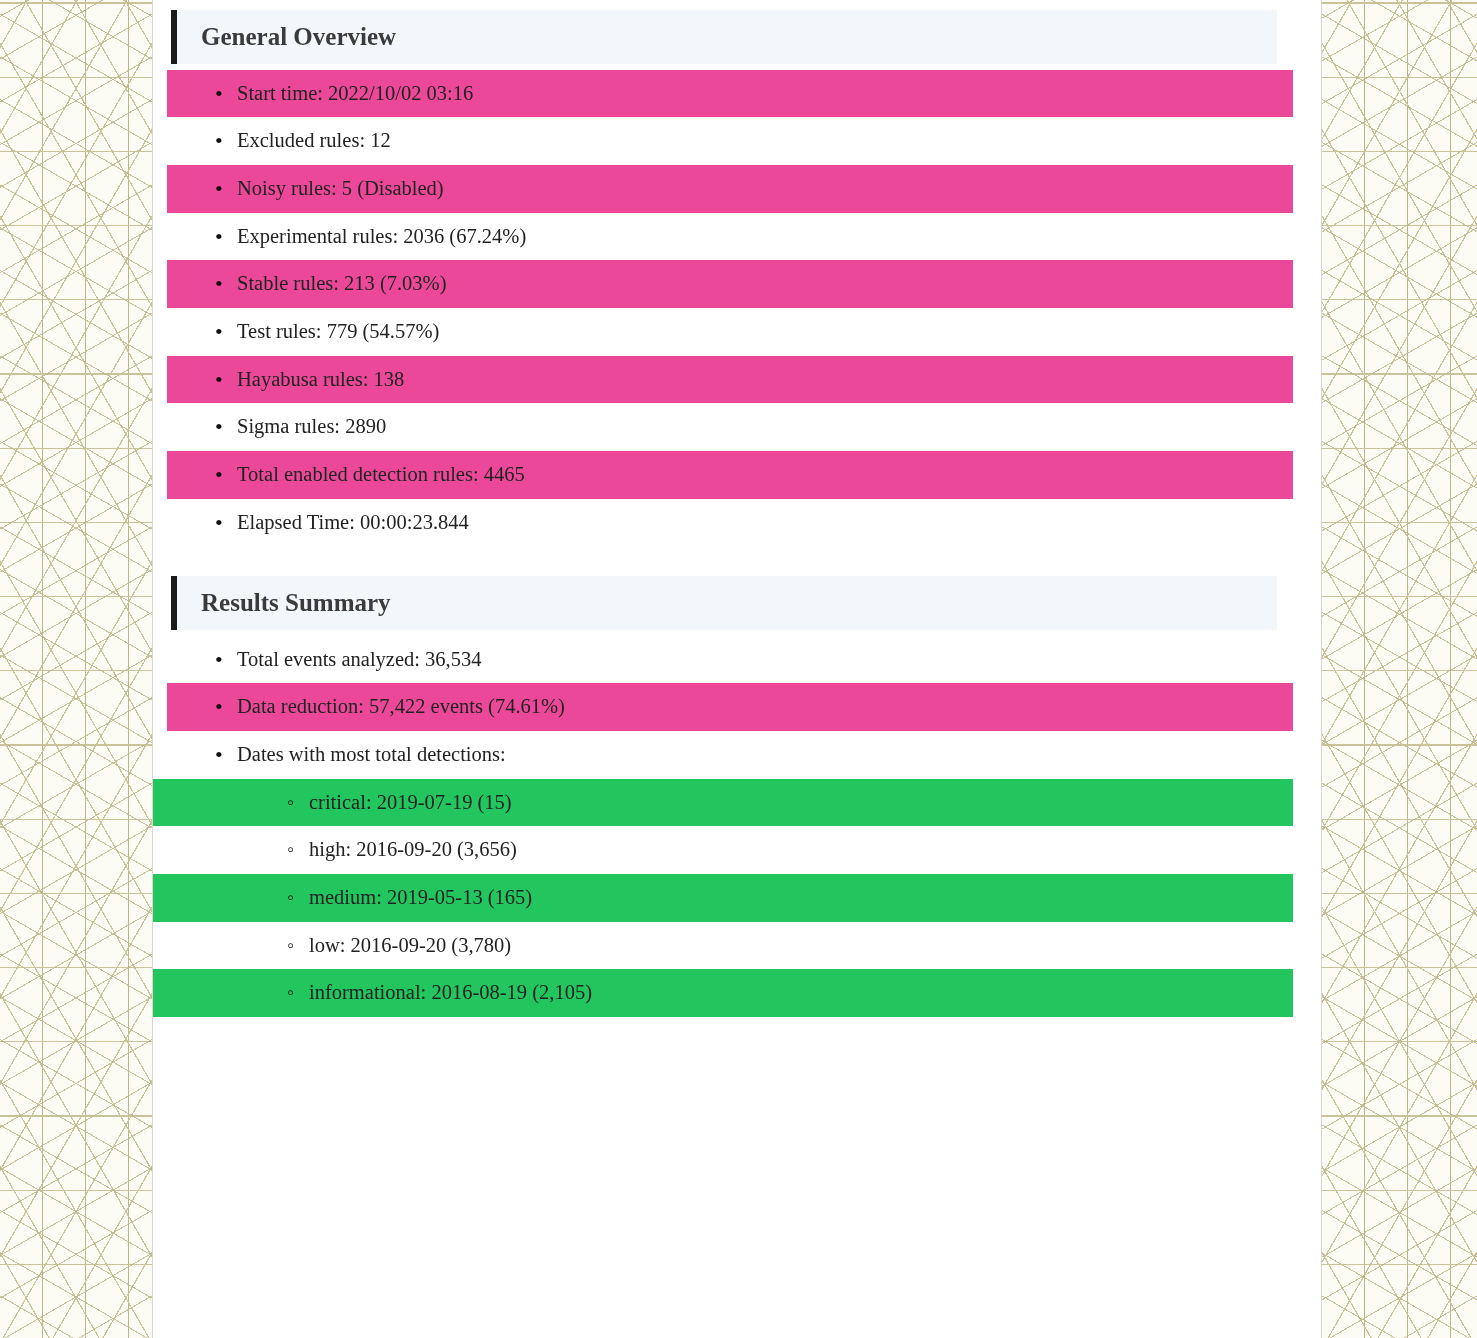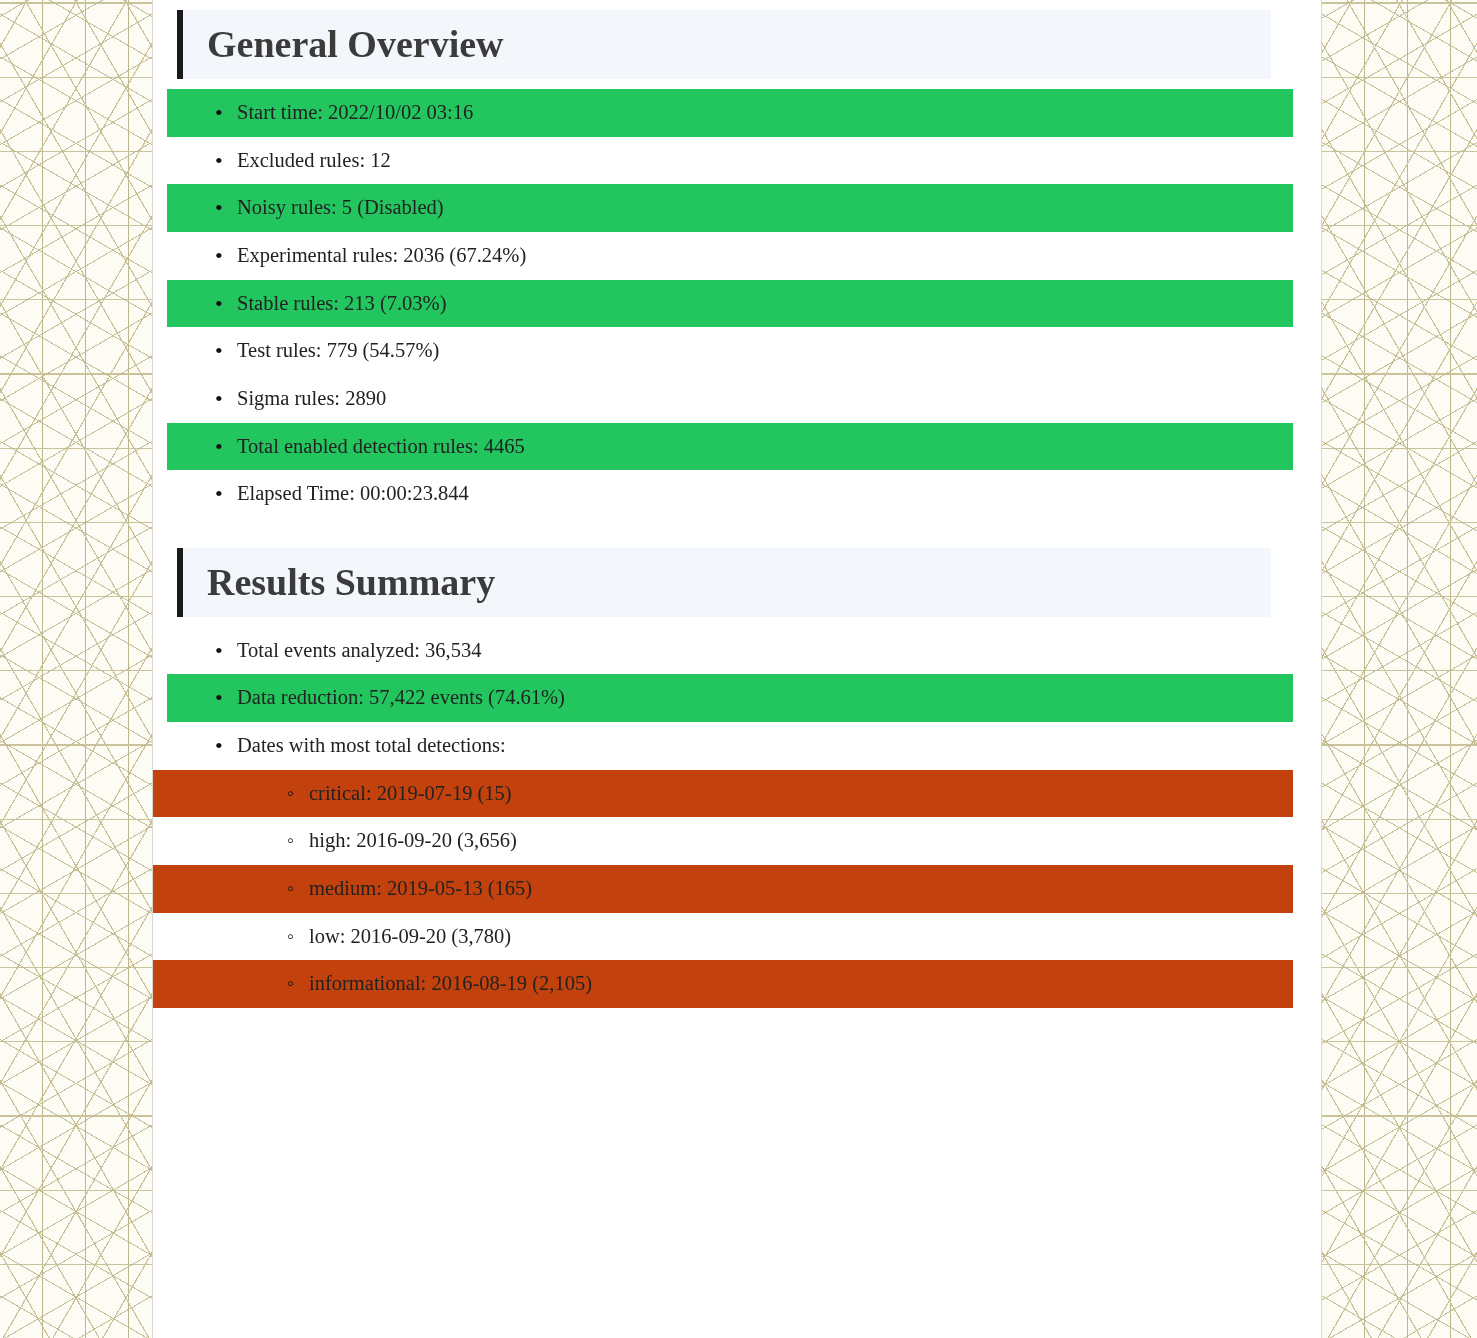--- a/index.html
+++ b/index.html
@@ -52,25 +52,25 @@
     border-right: 1px solid #d8d8d0;
     overflow: hidden;
   }
 
   .content {
     padding: 0 28px 0 0;
   }
 
   h2.section-title {
     font-family: "Liberation Serif", serif;
-    font-size: 38px;
+    font-size: 25px;
     font-weight: bold;
     color: #3b3b3b;
     background: #f3f7fb;
-    margin: 10px;
+    margin: 4px;
     padding: 12px 0 12px 24px;
     border-left: 6px solid #1a1a1a;
     line-height: 1.18;
   }
   .title-wrap {
     margin: 10px 12px 6px 14px;
   }
   .title-wrap.second {
     margin-top: 30px;
   }
@@ -82,21 +82,21 @@
   }
   ul.bullets > li {
     position: relative;
     font-size: 20.5px;
     color: #222222;
     line-height: 1.35;
     padding: 10px 0 10px 70px;
     margin: 0;
   }
   ul.bullets > li.zebra {
-    background: #22c55e;
+    background: #ec4899;
   }
   ul.bullets > li::before {
     content: "\2022";
     position: absolute;
     left: 48px;
     top: 8px;
     font-size: 22px;
     color: #111;
     line-height: 1.45;
   }
@@ -108,21 +108,21 @@
   }
   ul.sub > li {
     position: relative;
     font-size: 20.5px;
     color: #222222;
     line-height: 1.35;
     padding: 10px 0 10px 156px;
     margin: 0;
   }
   ul.sub > li.zebra {
-    background: #c2410c;
+    background: #22c55e;
   }
   ul.sub > li::before {
     content: "\25E6";
     position: absolute;
     left: 134px;
     top: 9px;
     font-size: 20px;
     color: #111;
     line-height: 1.4;
   }
@@ -140,20 +140,21 @@
       <h2 class="section-title">General Overview</h2>
     </div>
 
     <ul class="bullets">
       <li class="zebra">Start time: 2022/10/02 03:16</li>
       <li>Excluded rules: 12</li>
       <li class="zebra">Noisy rules: 5 (Disabled)</li>
       <li>Experimental rules: 2036 (67.24%)</li>
       <li class="zebra">Stable rules: 213 (7.03%)</li>
       <li>Test rules: 779 (54.57%)</li>
+      <li class="zebra">Hayabusa rules: 138</li>
       <li>Sigma rules: 2890</li>
       <li class="zebra">Total enabled detection rules: 4465</li>
       <li>Elapsed Time: 00:00:23.844</li>
     </ul>
 
     <div class="title-wrap second">
       <h2 class="section-title">Results Summary</h2>
     </div>
 
     <ul class="bullets">

